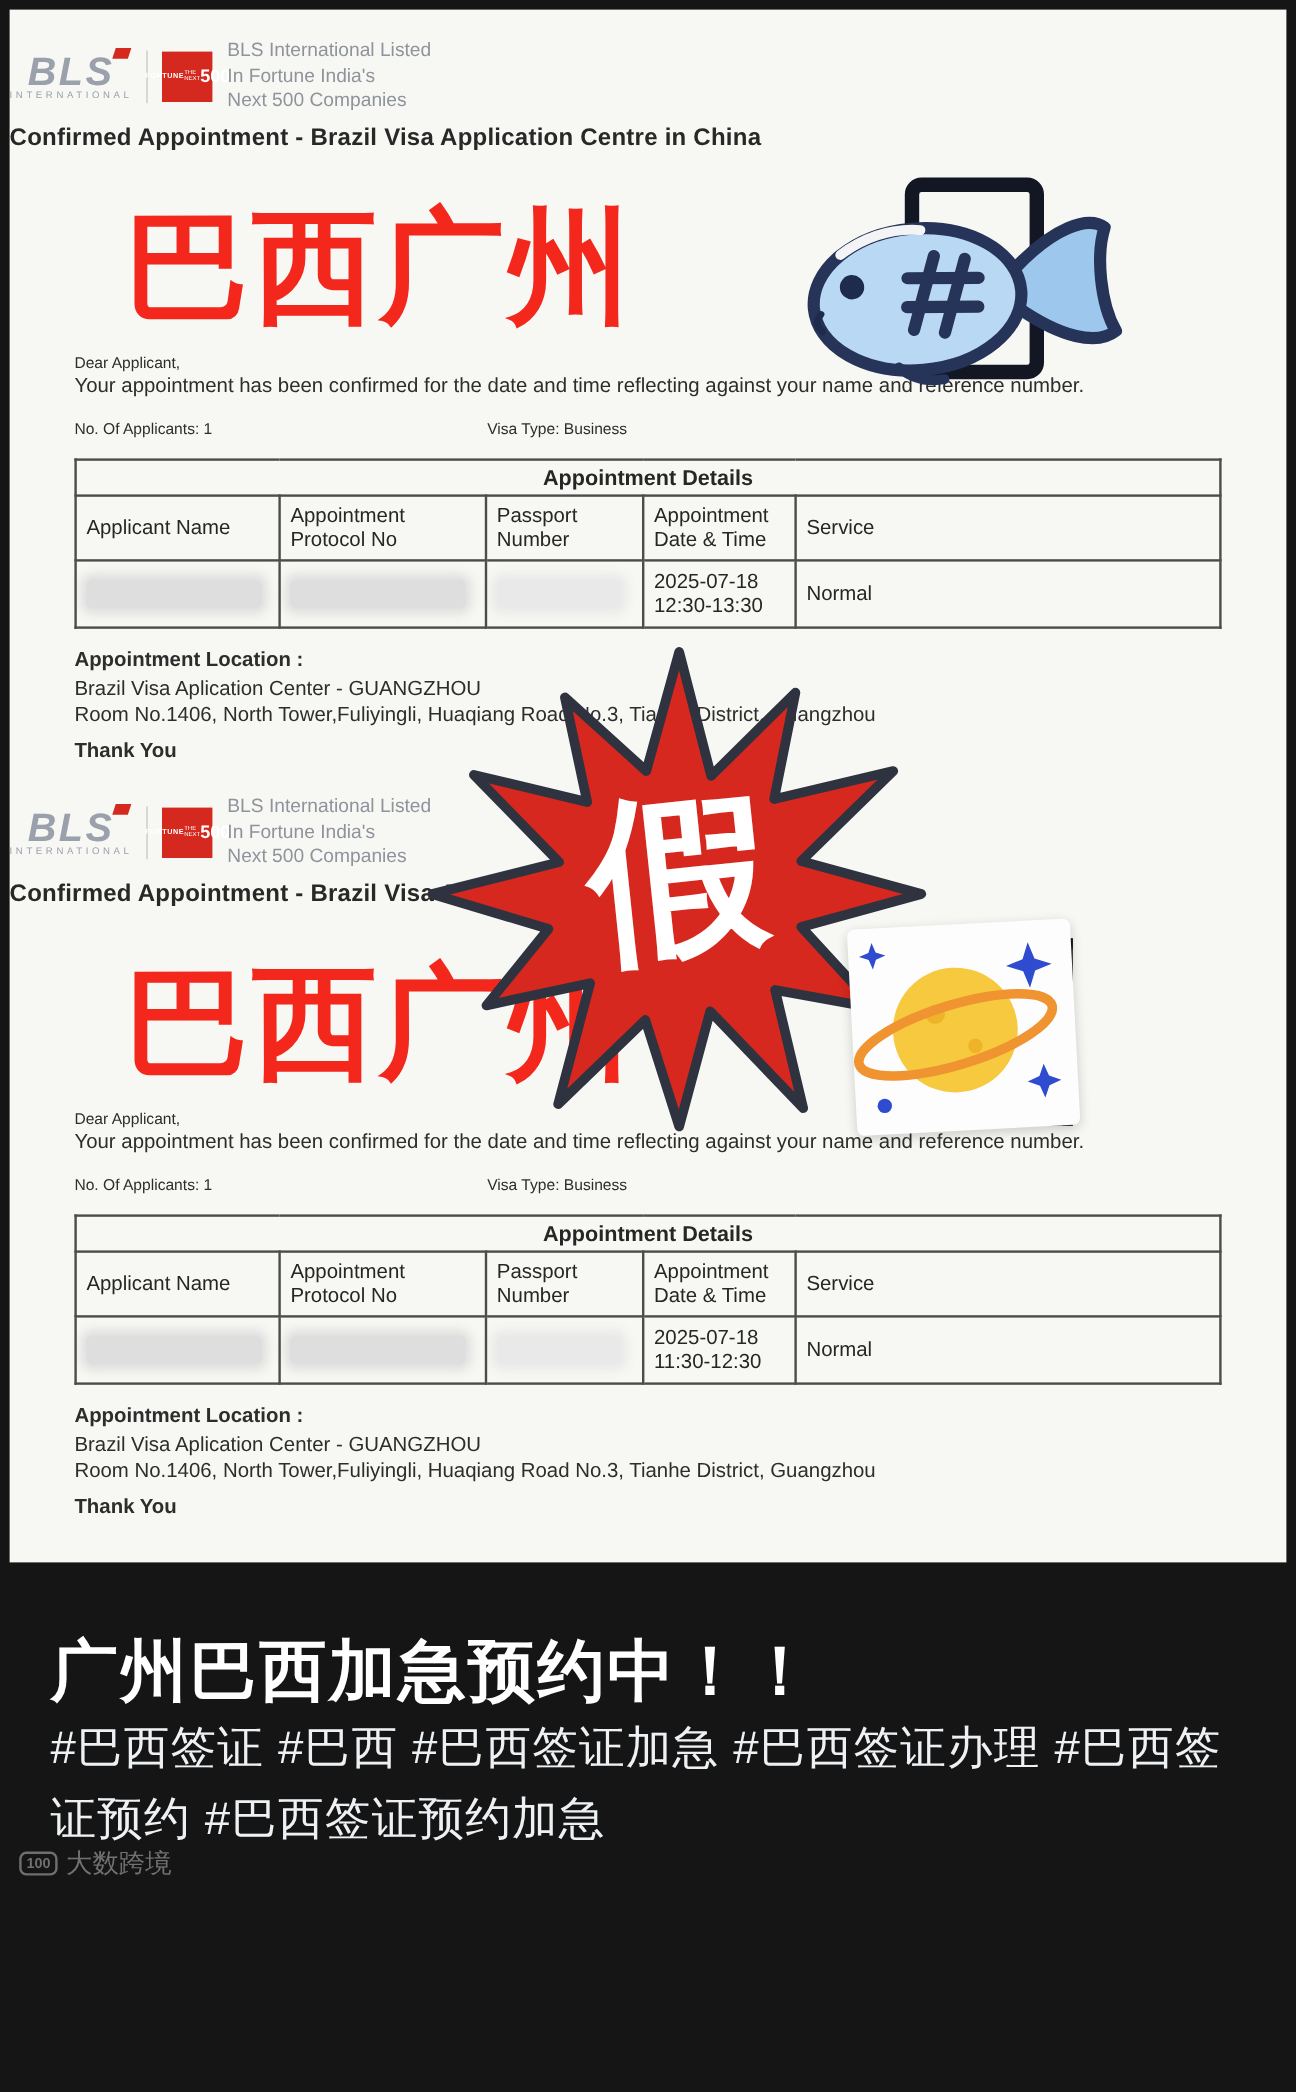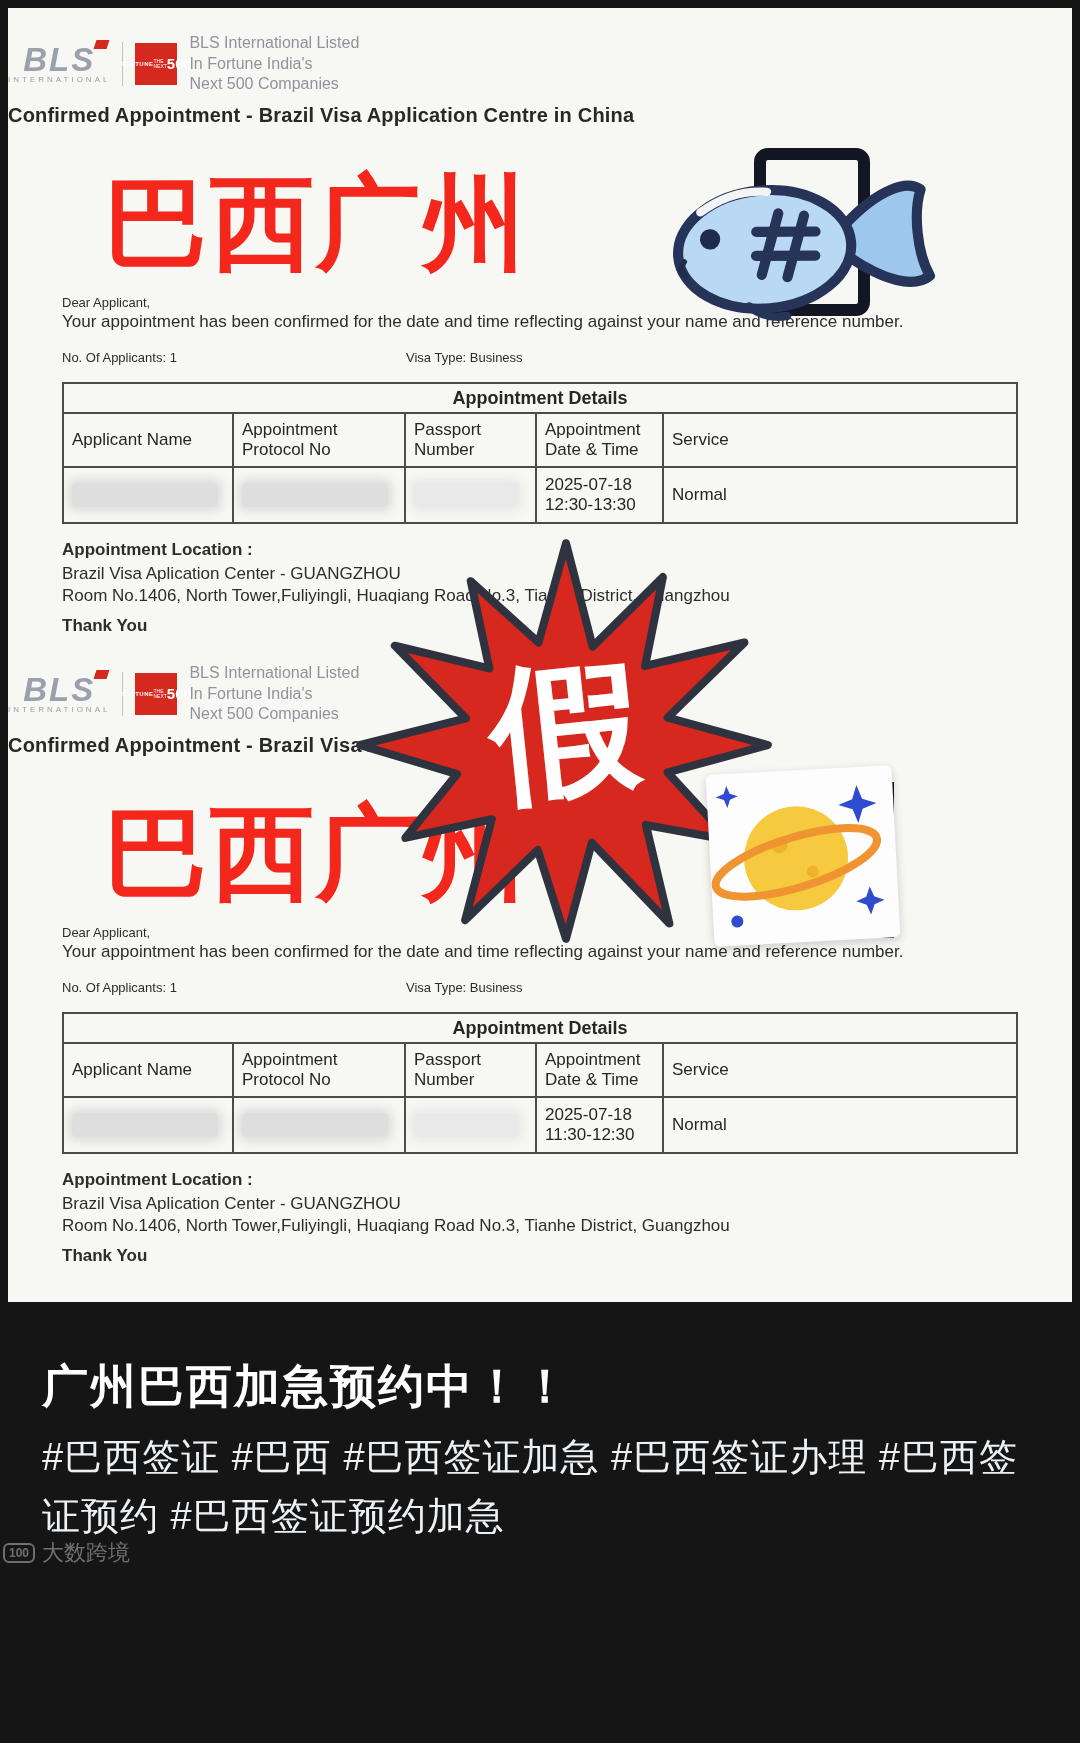--- a/index.html
+++ b/index.html
@@ -54,23 +54,23 @@
   .dark-square { position: absolute; left: 746px; top: 140px; width: 116px; height: 168px; border: 12px solid #121723; border-radius: 14px; z-index: 5; }
   .fish-wrap { position: absolute; left: 648px; top: 148px; width: 286px; z-index: 6; transform: rotate(-5deg); }
 
   .burst-wrap { position: absolute; left: 332px; top: 518px; width: 452px; height: 430px; z-index: 8; }
   .burst-char { position: absolute; left: 50%; top: 49%; transform: translate(-50%, -52%) rotate(-6deg); font-size: 150px; font-weight: bold; color: #ffffff; }
 
   .planet-bracket { position: absolute; left: 838px; top: 774px; width: 48px; height: 156px; border-top: 9px solid #161616; border-right: 9px solid #161616; border-bottom: 9px solid #161616; z-index: 7; }
   .planet-card { position: absolute; left: 702px; top: 762px; width: 186px; height: 172px; background: #fdfdfd; border-radius: 6px; transform: rotate(-3deg); z-index: 8; box-shadow: 0 3px 10px rgba(0,0,0,.18); }
 
   
-  .cap-title { position: absolute; left: 42px; top: 1356px; font-size: 46px; font-weight: bold; color: #ffffff; letter-spacing: 2px; z-index: 2; }
+  .cap-title { position: absolute; left: 42px; top: 1356px; font-size: 56px; font-weight: bold; color: #ffffff; letter-spacing: 2px; z-index: 2; }
   .cap-tags { position: absolute; left: 42px; top: 1428px; width: 1005px; font-size: 38px; color: #eef1f4; line-height: 1.55; letter-spacing: 1px; z-index: 2; }
-  .watermark { position: absolute; left: 3px; top: 1538px; display: flex; align-items: center; gap: 7px; color: #717171; font-size: 22px; z-index: 2; justify-content: space-between; }
+  .watermark { position: absolute; left: 16px; top: 1538px; display: flex; align-items: center; gap: 7px; color: #717171; font-size: 22px; z-index: 2; justify-content: space-between; }
   .wm-badge { font-size: 12px; font-weight: bold; border: 2px solid #6f6f6f; border-radius: 6px; padding: 1px 4px; color: #717171; }
 </style>
 </head>
 <body>
 
 <div class="stage">
 
   <div class="paper">
 
     <div class="doc" id="doc1">

